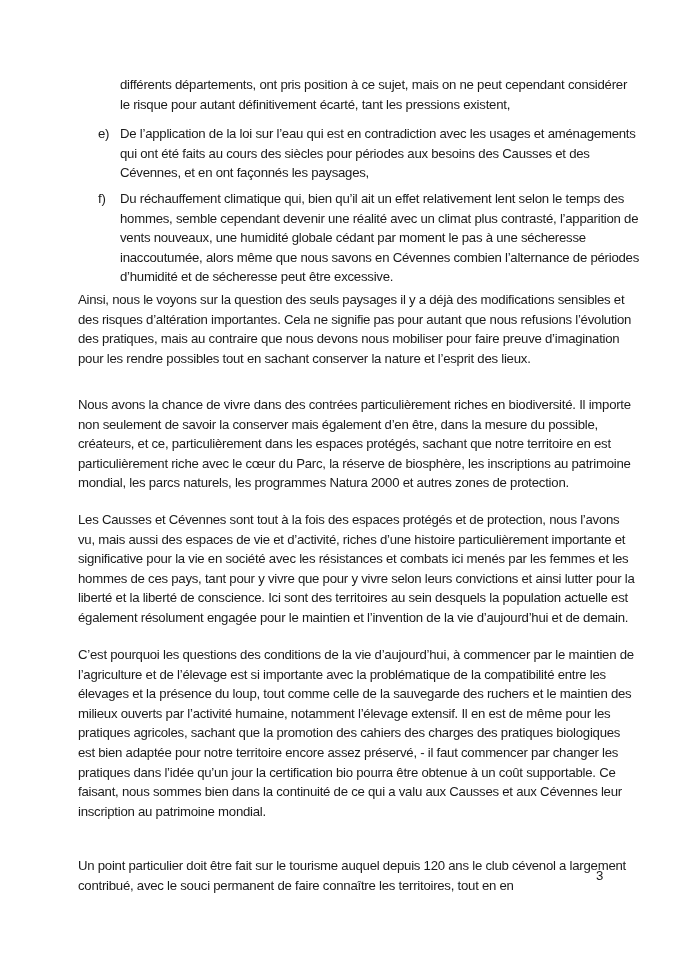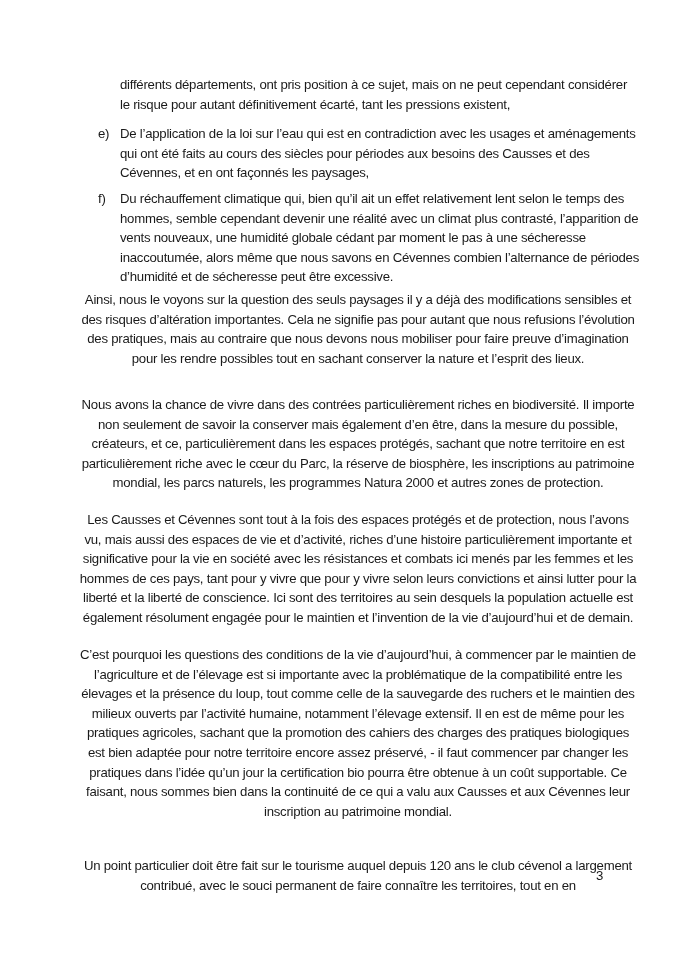--- a/index.html
+++ b/index.html
@@ -7,21 +7,21 @@
   .page {
     position: absolute; left: 0; top: 0; width: 602px; height: 963px;
     font-family: "Liberation Sans", sans-serif;
     font-size: 13.2px; line-height: 19.6px; color: #1a1a1a;
     letter-spacing: -0.25px;
   }
   .cont { position: absolute; left: 120px; top: 75px; width: 520px; }
   .li { position: absolute; left: 98px; width: 540px; }
   .li .marker { position: absolute; left: 0; top: 0; }
   .li .body { position: absolute; left: 22px; width: 520px; }
-  .para { position: absolute; left: 78px; width: 560px; text-align: center; }
+  .para { position: absolute; left: 78px; width: 560px; }
   .pageno { position: absolute; left: 596px; top: 866px; }
   p { margin: 0; }
 </style>
 </head>
 <body>
 
 <div class="page">
   <p class="cont">différents départements, ont pris position à ce sujet, mais on ne peut cependant considérer le risque pour autant définitivement écarté, tant les pressions existent,</p>
 
   <div class="li" style="top:124px;">

